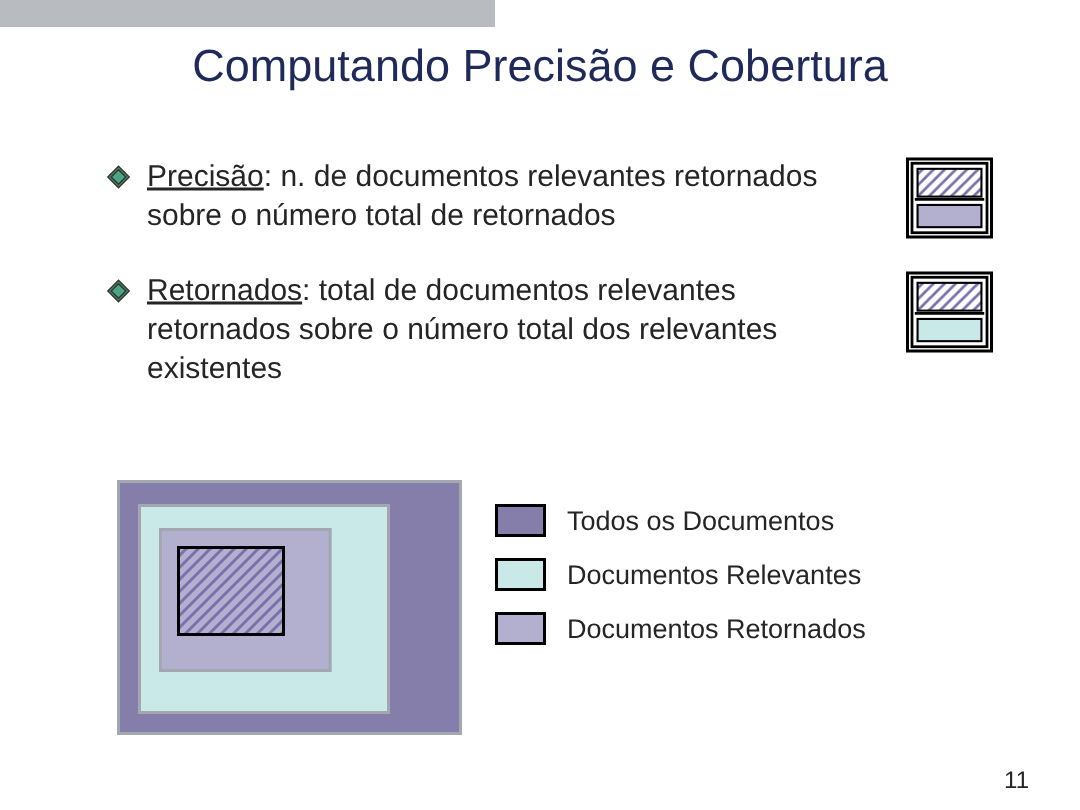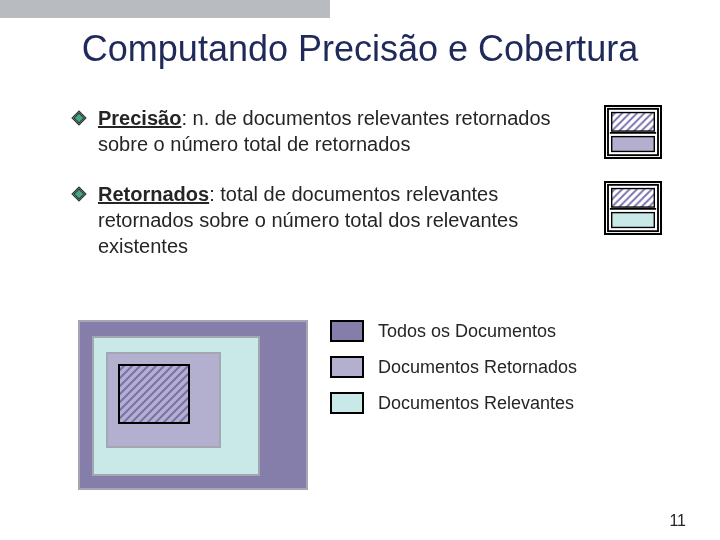--- a/index.html
+++ b/index.html
@@ -15,21 +15,21 @@
     position: absolute;
     top: 0; left: 0;
     width: 330px; height: 18px;
     background: #b8bbbf;
   }
   .title {
     position: absolute;
     top: 28px;
     left: 0; right: 0;
     text-align: center;
-    font-size: 36px;
+    font-size: 30px;
     color: #1f2a5a;
     font-family: Verdana, Arial, sans-serif;
   }
   .body {
     position: absolute;
     top: 105px;
     left: 70px;
     right: 58px;
   }
   .bullet-row {
@@ -38,21 +38,21 @@
     gap: 10px;
     margin-bottom: 22px;
   }
   .bullet-icon { flex: 0 0 18px; margin-top: 4px; }
   .bullet-text {
     font-size: 20px;
     color: #252525;
     line-height: 1.3;
     flex: 1 1 auto;
   }
-  .bullet-text .u { text-decoration: underline; font-weight: bold; }
+  .bullet-text .u { text-decoration: underline; }
   .ratio-box {
     flex: 0 0 58px;
     height: 54px;
     border: 2px solid #000;
     fill: #fff;
     margin-left: 8px;
   }
   
   .diagram {
     position: absolute;
@@ -82,21 +82,21 @@
     background: #b3b0cf;
   }
   .rect-relret {
     position: absolute;
     left: 40px; top: 44px;
     width: 72px; height: 60px;
   }
   
   .legend {
     position: absolute;
-    top: 320px;
+    top: 336px;
     left: 330px;
     display: flex;
     flex-direction: column;
     gap: 14px;
   }
   .legend-row {
     display: flex;
     align-items: center;
     gap: 14px;
   }
@@ -184,22 +184,22 @@
     <rect x="1" y="1" width="70" height="58" fill="url(#hatch-on-ret)" stroke="#000" stroke-width="2"></rect>
   </svg>
 </div>
 
 <div class="legend">
   <div class="legend-row">
     <div class="swatch sw-all"></div>
     <div class="legend-label">Todos os Documentos</div>
   </div>
   <div class="legend-row">
+    <div class="swatch sw-rel"></div>
+    <div class="legend-label">Documentos Relevantes</div>
+  </div>
+  <div class="legend-row">
     <div class="swatch sw-ret"></div>
     <div class="legend-label">Documentos Retornados</div>
   </div>
-  <div class="legend-row">
-    <div class="swatch sw-rel"></div>
-    <div class="legend-label">Documentos Relevantes</div>
-  </div>
 </div>
 
 <div class="pagenum">11</div>
 
 </body></html>

